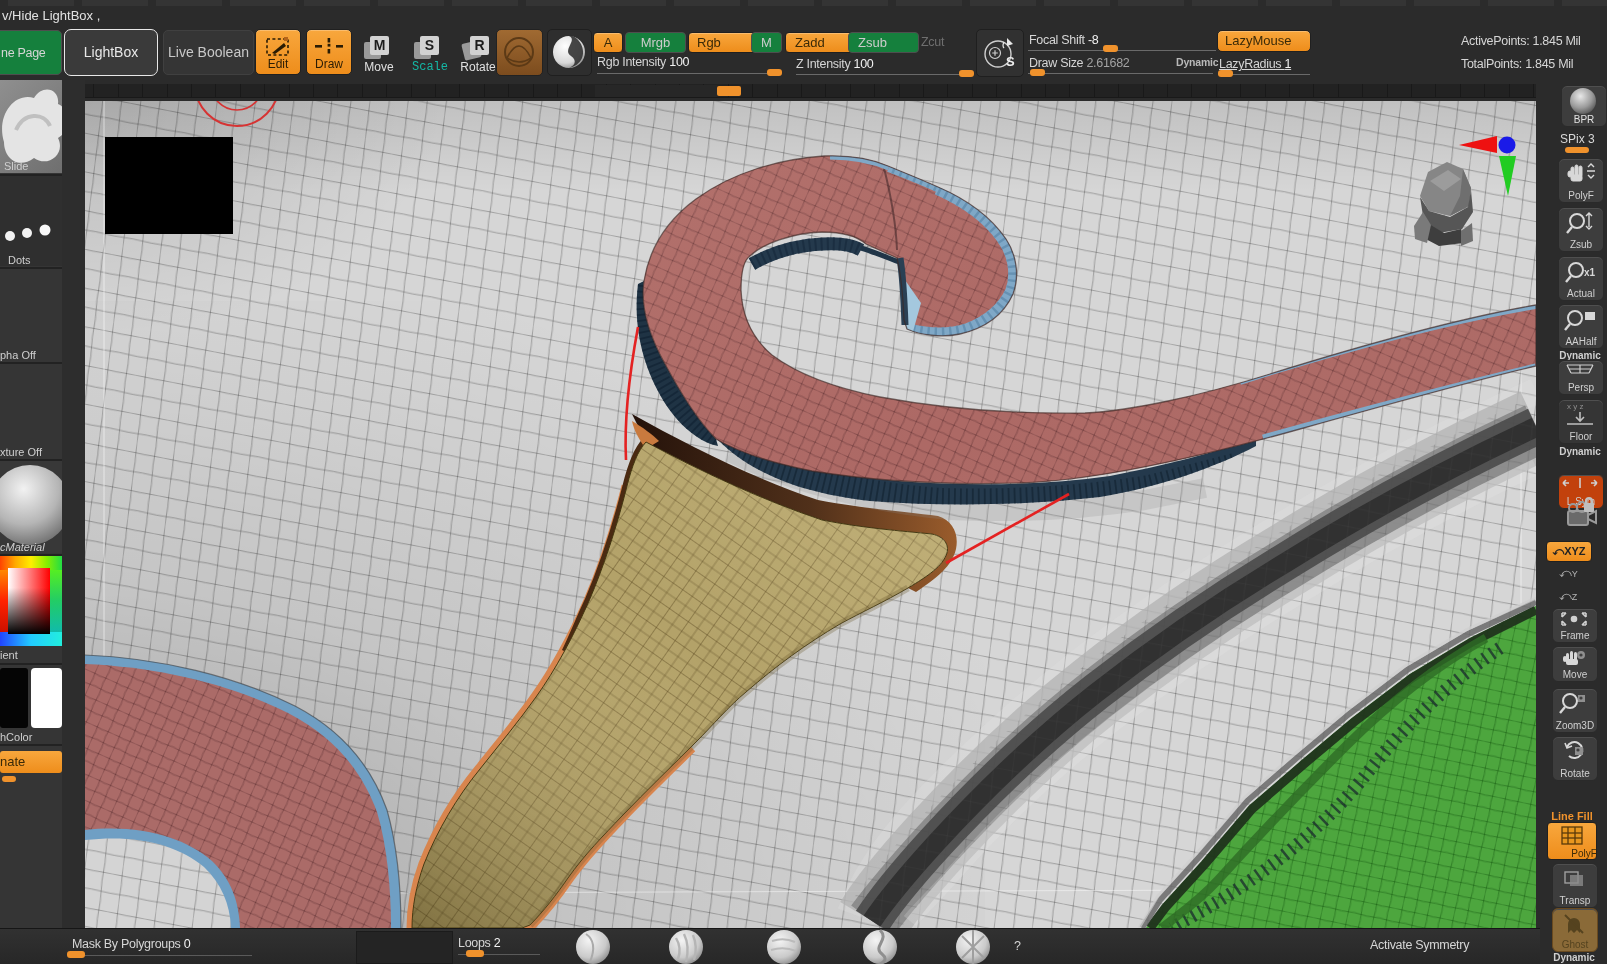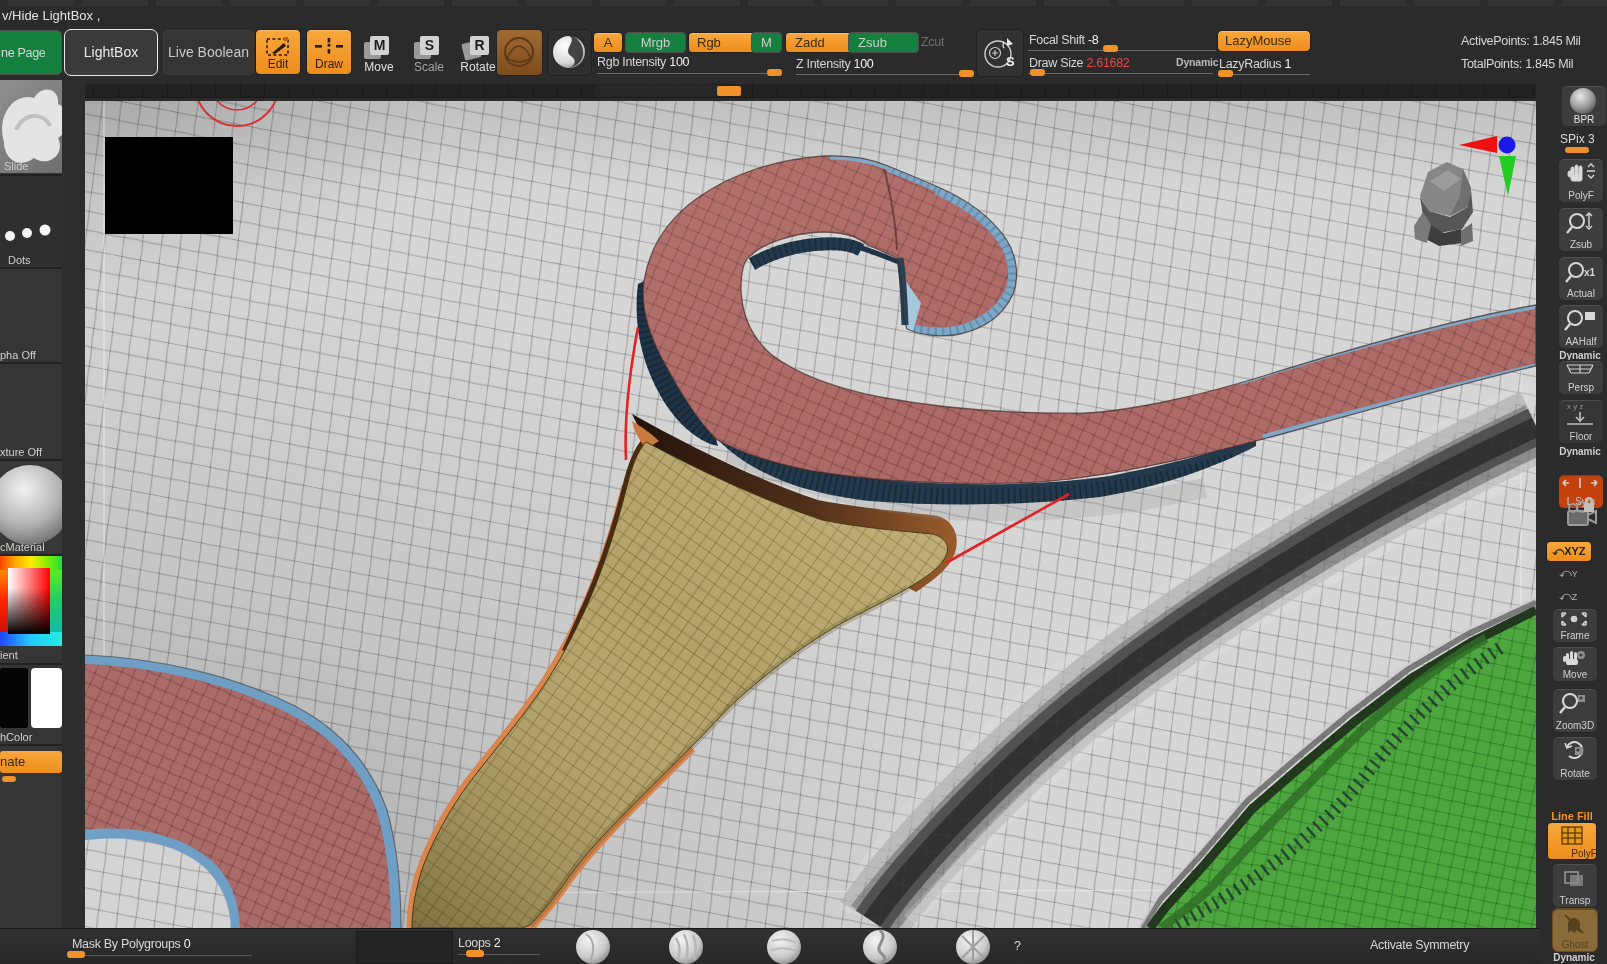--- a/index.html
+++ b/index.html
@@ -48,21 +48,21 @@
 </div>
 
 <div class="abs" style="left:362px;top:36px;width:34px;height:38px;">
   <div class="abs" style="left:2px;top:6px;width:17px;height:17px;background:#9a9a9a;border-radius:2px;"></div>
   <div class="abs" style="left:8px;top:0px;width:19px;height:19px;background:#d2d2d2;border-radius:2px;color:#1c1c1c;font-weight:bold;font-size:14px;text-align:center;line-height:19px;">M</div>
   <div class="abs" style="left:0;top:24px;width:34px;text-align:center;color:#e0e0e0;font-size:12px;">Move</div>
 </div>
 <div class="abs" style="left:412px;top:36px;width:34px;height:38px;">
   <div class="abs" style="left:2px;top:6px;width:17px;height:17px;background:#9a9a9a;border-radius:2px;"></div>
   <div class="abs" style="left:8px;top:0px;width:19px;height:19px;background:#d2d2d2;border-radius:2px;color:#1c1c1c;font-weight:bold;font-size:14px;text-align:center;line-height:19px;">S</div>
-  <div class="abs" style="left:0;top:24px;width:34px;text-align:center;color:#a3a3a3;font-size:12px;">Scale</div>
+  <div class="abs" style="left:0;top:24px;width:34px;text-align:center;color:#14b8a6;font-size:12px;font-family:Liberation Mono, monospace;">Scale</div>
 </div>
 <div class="abs" style="left:458px;top:36px;width:40px;height:38px;">
   <div class="abs" style="left:5px;top:6px;width:17px;height:17px;background:#9a9a9a;border-radius:2px;transform:rotate(-14deg);"></div>
   <div class="abs" style="left:12px;top:0px;width:19px;height:19px;background:#d2d2d2;border-radius:2px;color:#1c1c1c;font-weight:bold;font-size:14px;text-align:center;line-height:19px;">R</div>
   <div class="abs" style="left:0;top:24px;width:40px;text-align:center;color:#e0e0e0;font-size:12px;">Rotate</div>
 </div>
 
 <div class="btn" style="left:496px;top:29px;width:45px;height:45px;background:linear-gradient(#a06a32,#7c4c1e);border:1px solid #222;">
   <svg width="45" height="45">
       <circle cx="22" cy="22" r="14" fill="none" stroke="#5c3a16" stroke-width="2"></circle>
@@ -106,25 +106,25 @@
     <path d="M30 8 L36 14 L30 16 Z" fill="#e8e8e8"></path>
     <path d="M27 12 Q25 16 27 18" stroke="#e8e8e8" stroke-width="1.2" fill="none"></path>
     <text x="29" y="36" fill="#efefef" font-size="13" font-weight="bold">S</text>
   </svg>
 </div>
 
 <div class="lbl" style="left:1029px;top:33px;">Focal Shift <span style="color:#f2f2f2">-8</span></div>
 <div class="track" style="left:1028px;top:50px;width:188px;"></div>
 <div class="pill" style="left:1103px;top:45px;"></div>
 <div class="btn obtn" style="left:1217px;top:30px;width:85px;height:20px;text-align:left;padding-left:7px;line-height:20px;font-size:13px;border-radius:5px;">LazyMouse</div>
-<div class="lbl" style="left:1029px;top:56px;">Draw Size <span style="color:#ef4444">2.61682</span></div>
+<div class="lbl" style="left:1029px;top:56px;">Draw Size <span style="color:#a3a3a3">2.61682</span></div>
 <div class="abs" style="left:1176px;top:56px;color:#b9b9b9;font-size:10.5px;font-weight:bold;letter-spacing:-0.2px;">Dynamic</div>
 <div class="track" style="left:1028px;top:73px;width:185px;"></div>
 <div class="pill" style="left:1030px;top:69px;"></div>
-<div class="lbl" style="left:1219px;top:57px;">LazyRadius <span style="color:#f2f2f2">1</span></div>
+<div class="lbl" style="left:1219px;top:57px;text-decoration:underline;">LazyRadius <span style="color:#f2f2f2">1</span></div>
 <div class="track" style="left:1218px;top:74px;width:92px;"></div>
 <div class="pill" style="left:1218px;top:70px;"></div>
 
 <div class="lbl" style="left:1461px;top:34px;">ActivePoints: 1.845 Mil</div>
 <div class="lbl" style="left:1461px;top:57px;">TotalPoints: 1.845 Mil</div>
 
 <div class="abs" style="left:70px;top:84px;width:1466px;height:13px;background:repeating-linear-gradient(90deg,#222222 0 23.4px,#191919 23.4px 24.4px);border-bottom:1px solid #191919;"></div>
 <div class="abs" style="left:595px;top:85px;width:122px;height:12px;background:#272727;"></div>
 <div class="abs" style="left:717px;top:86px;width:24px;height:10px;background:#f0922c;border-radius:2px;"></div>
 
@@ -159,21 +159,21 @@
       <defs>
         <radialGradient id="msph" cx="42%" cy="30%" r="80%">
           <stop offset="0" stop-color="#f2f2f2"></stop>
           <stop offset=".55" stop-color="#b5b5b5"></stop>
           <stop offset="1" stop-color="#5f5f5f"></stop>
         </radialGradient>
       </defs>
       <circle cx="30" cy="44" r="40" fill="url(#msph)"></circle>
     </svg>
 </div>
-<div class="ltray-lab" style="left:0px;top:541px;">cMaterial</div>
+<div class="ltray-lab" style="left:0px;top:541px;font-style:italic;">cMaterial</div>
 <div class="abs" style="left:0;top:554px;width:62px;height:1.5px;background:#222;"></div>
 
 <div class="abs" style="left:0;top:556px;width:62px;height:90px;overflow:hidden;">
   <div class="abs" style="left:0;top:0;width:62px;height:14px;background:linear-gradient(to right,#ff4400,#ffaa00,#ffee00,#88ee00,#22dd44);"></div>
   <div class="abs" style="left:0;top:14px;width:10px;height:62px;background:linear-gradient(#ff8800,#ff2200,#cc1100);"></div>
   <div class="abs" style="right:0;top:14px;width:14px;height:62px;background:linear-gradient(#55ee22,#22cc66,#11bbaa);"></div>
   <div class="abs" style="left:0;top:76px;width:62px;height:14px;background:linear-gradient(to right,#2244ff,#22ccff,#22eedd);"></div>
   <div class="abs" style="left:8px;top:12px;width:42px;height:66px;background:linear-gradient(to bottom,rgba(0,0,0,0) 30%,#000 100%),linear-gradient(to right,#ffffff,#ff0000);"></div>
 </div>
 <div class="ltray-lab" style="left:0px;top:649px;">ient</div>

